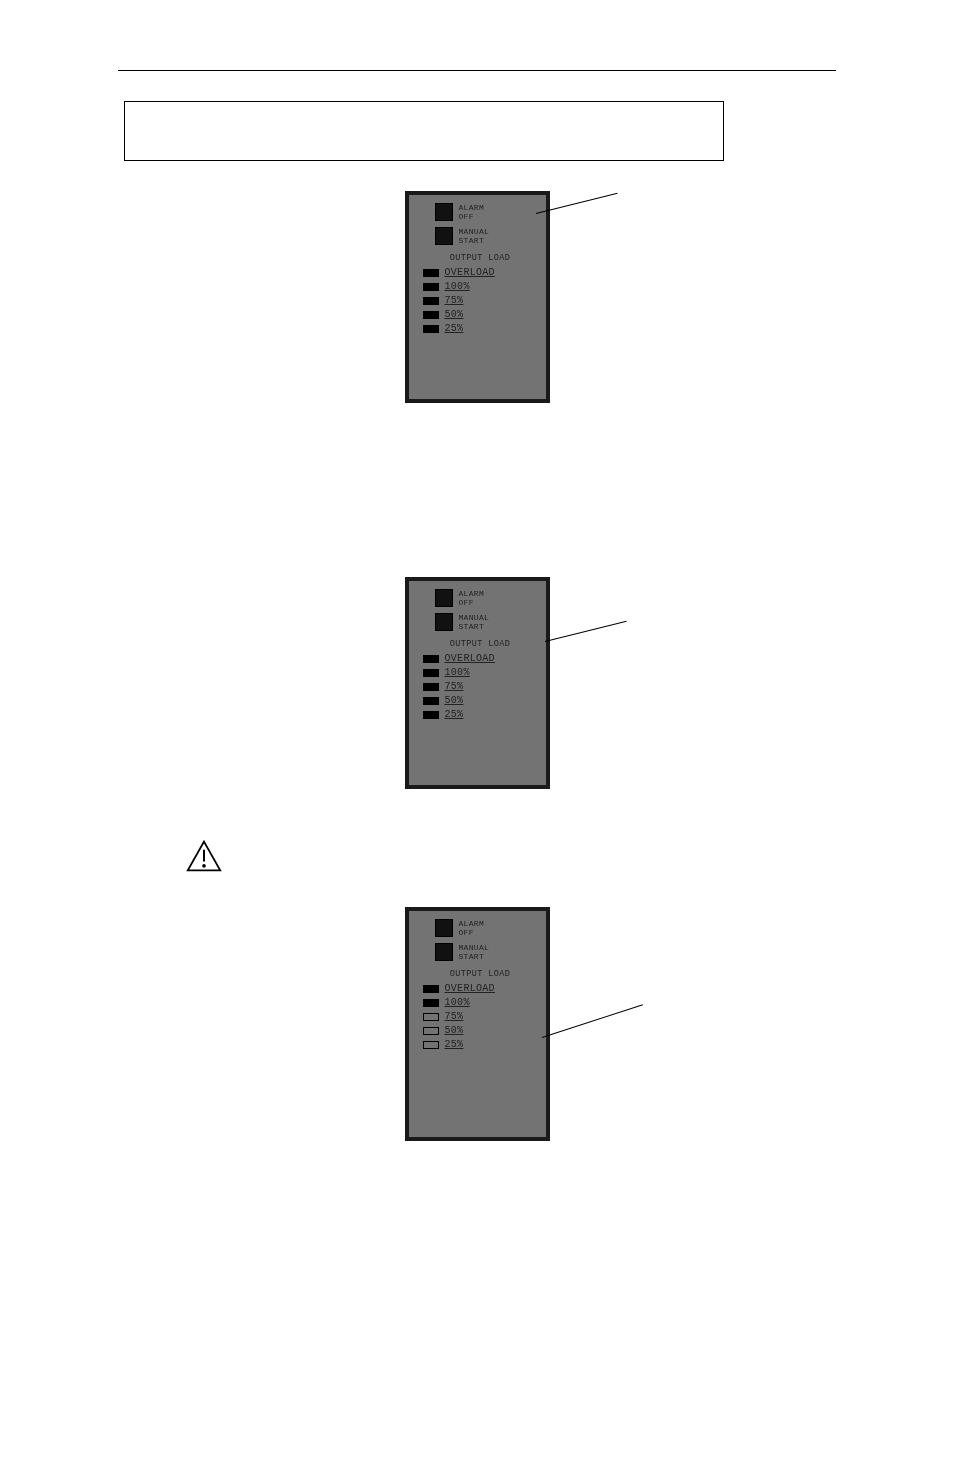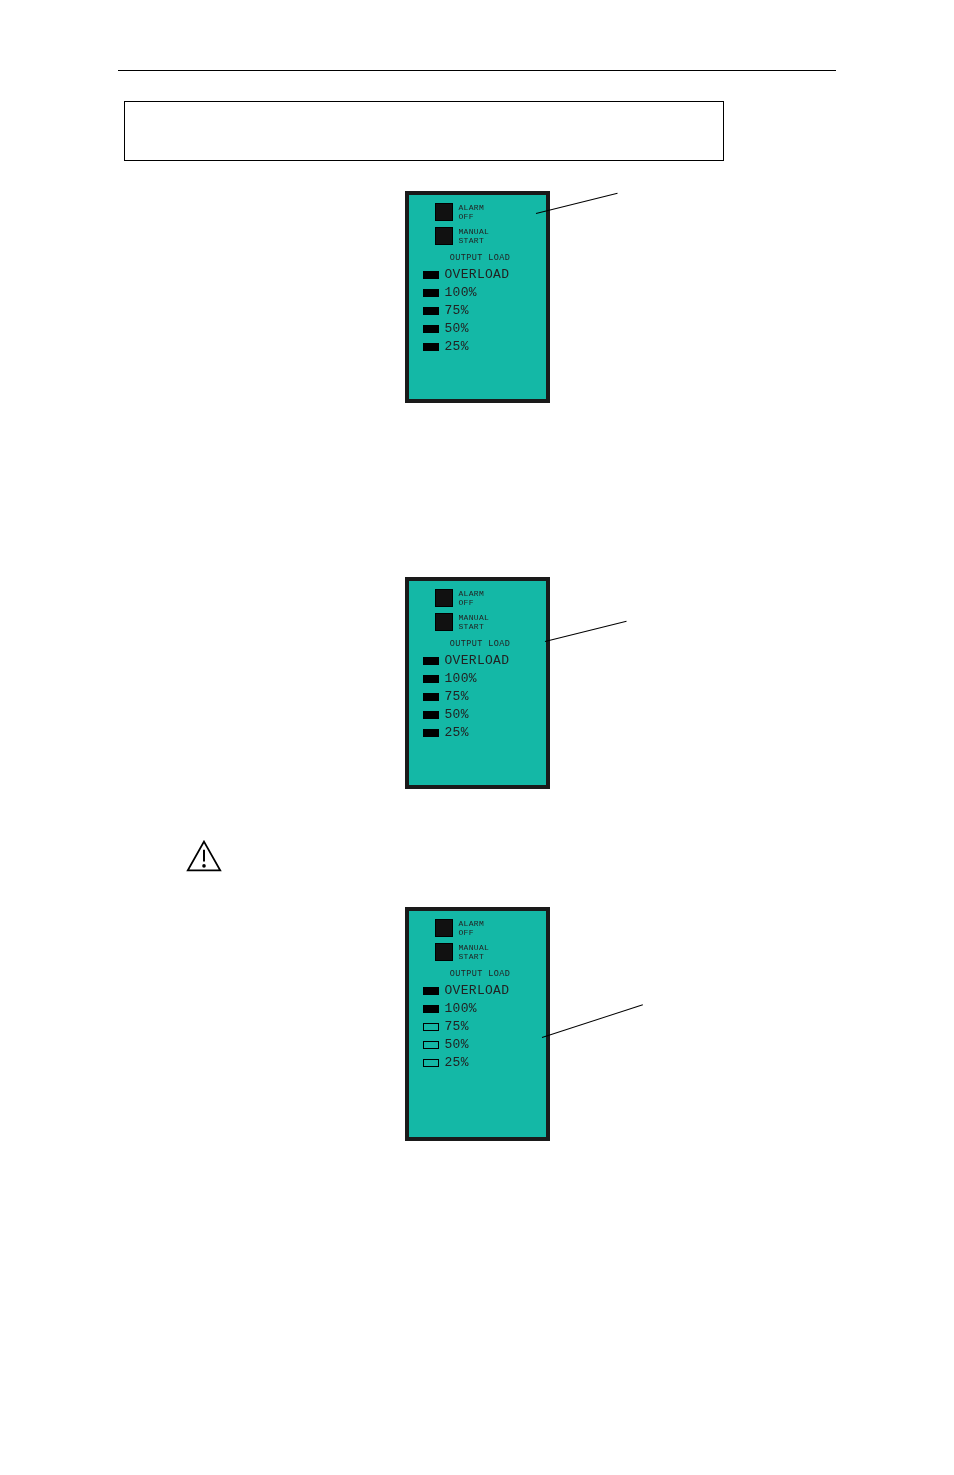--- a/index.html
+++ b/index.html
@@ -33,21 +33,21 @@
     width: 100%;
     display: flex;
     justify-content: center;
     margin: 14px 0 4px 0;
     position: relative;
   }
   .panel-outer {
     position: relative;
     width: 145px;
     border: 4px solid #1a1a1a;
-    background: #14b8a6;
+    background: #737373;
     padding: 8px 6px 6px 26px;
   }
   .panel-outer.tall { height: 212px; }
   .panel-outer.taller { height: 234px; }
   .btn-row {
     display: flex;
     align-items: center;
     gap: 6px;
     margin-bottom: 6px;
   }
@@ -83,23 +83,24 @@
   }
   .led {
     width: 16px; height: 8px;
     border: 1px solid #000;
     flex: 0 0 16px;
   }
   .led.on { background: #000; }
   .led.off { background: transparent; }
   .led-label {
     font-family: "Courier New", monospace;
-    font-size: 13px;
+    font-size: 10px;
     color: #222;
     letter-spacing: 0.3px;
+    text-decoration: underline;
   }
   .leader {
     position: absolute;
     height: 1px;
     background: #000;
     transform-origin: left center;
   }
   .warn-icon {
     position: absolute;
     left: 68px;

